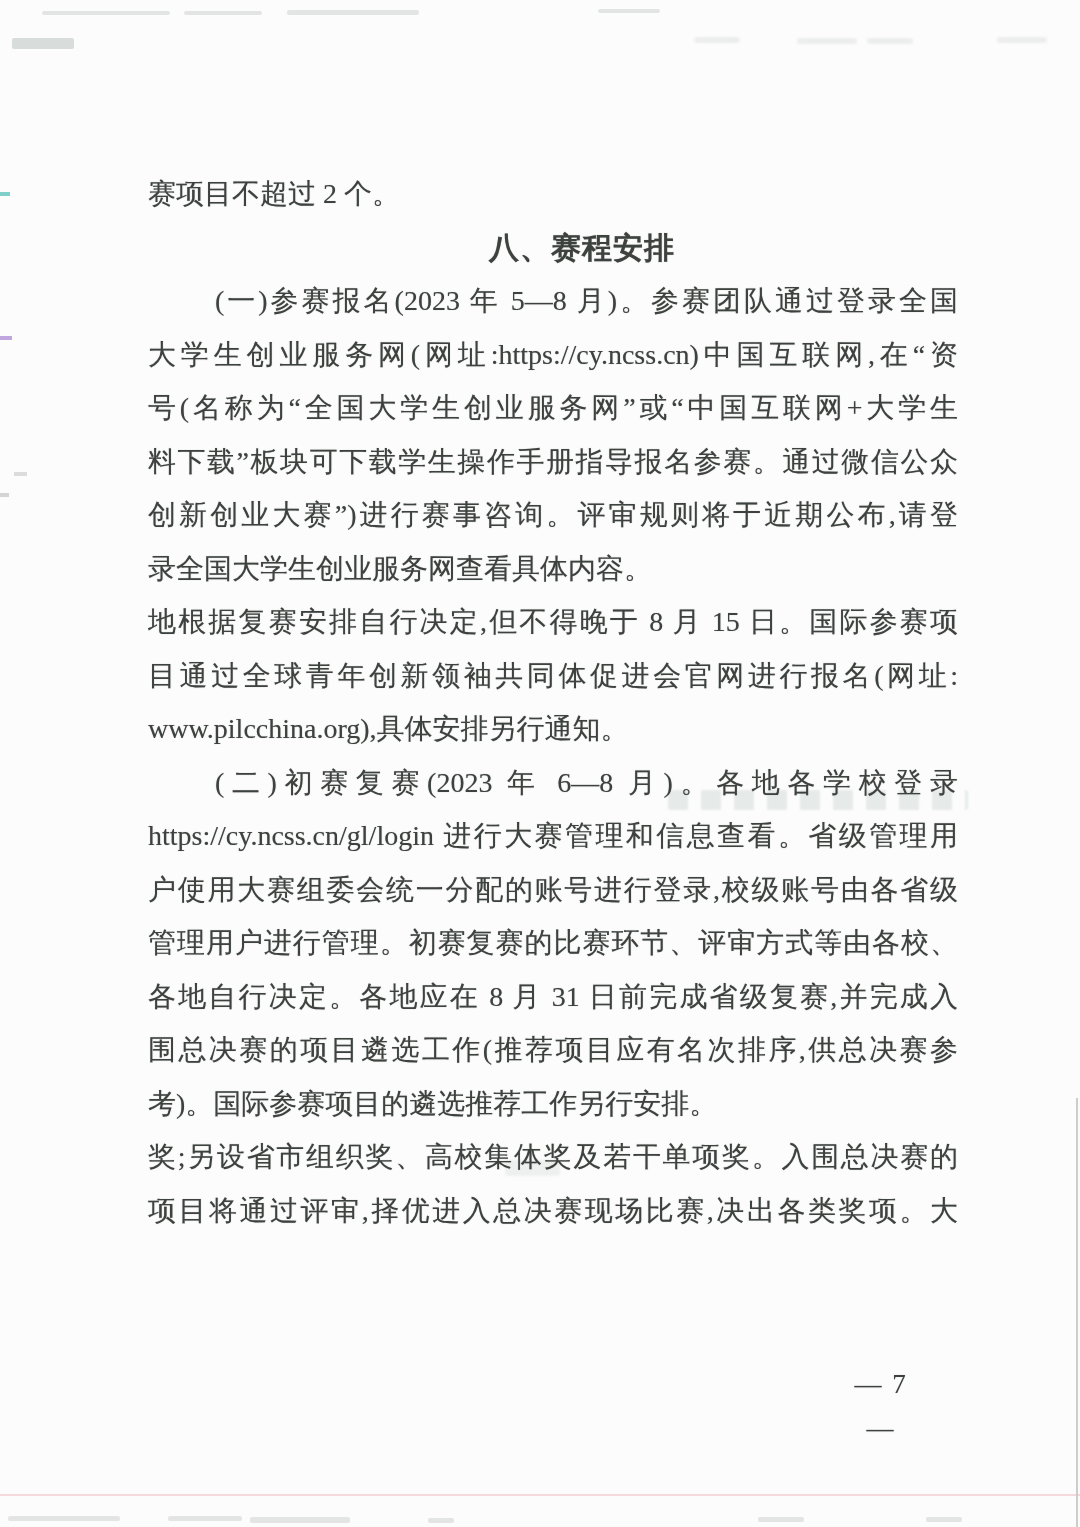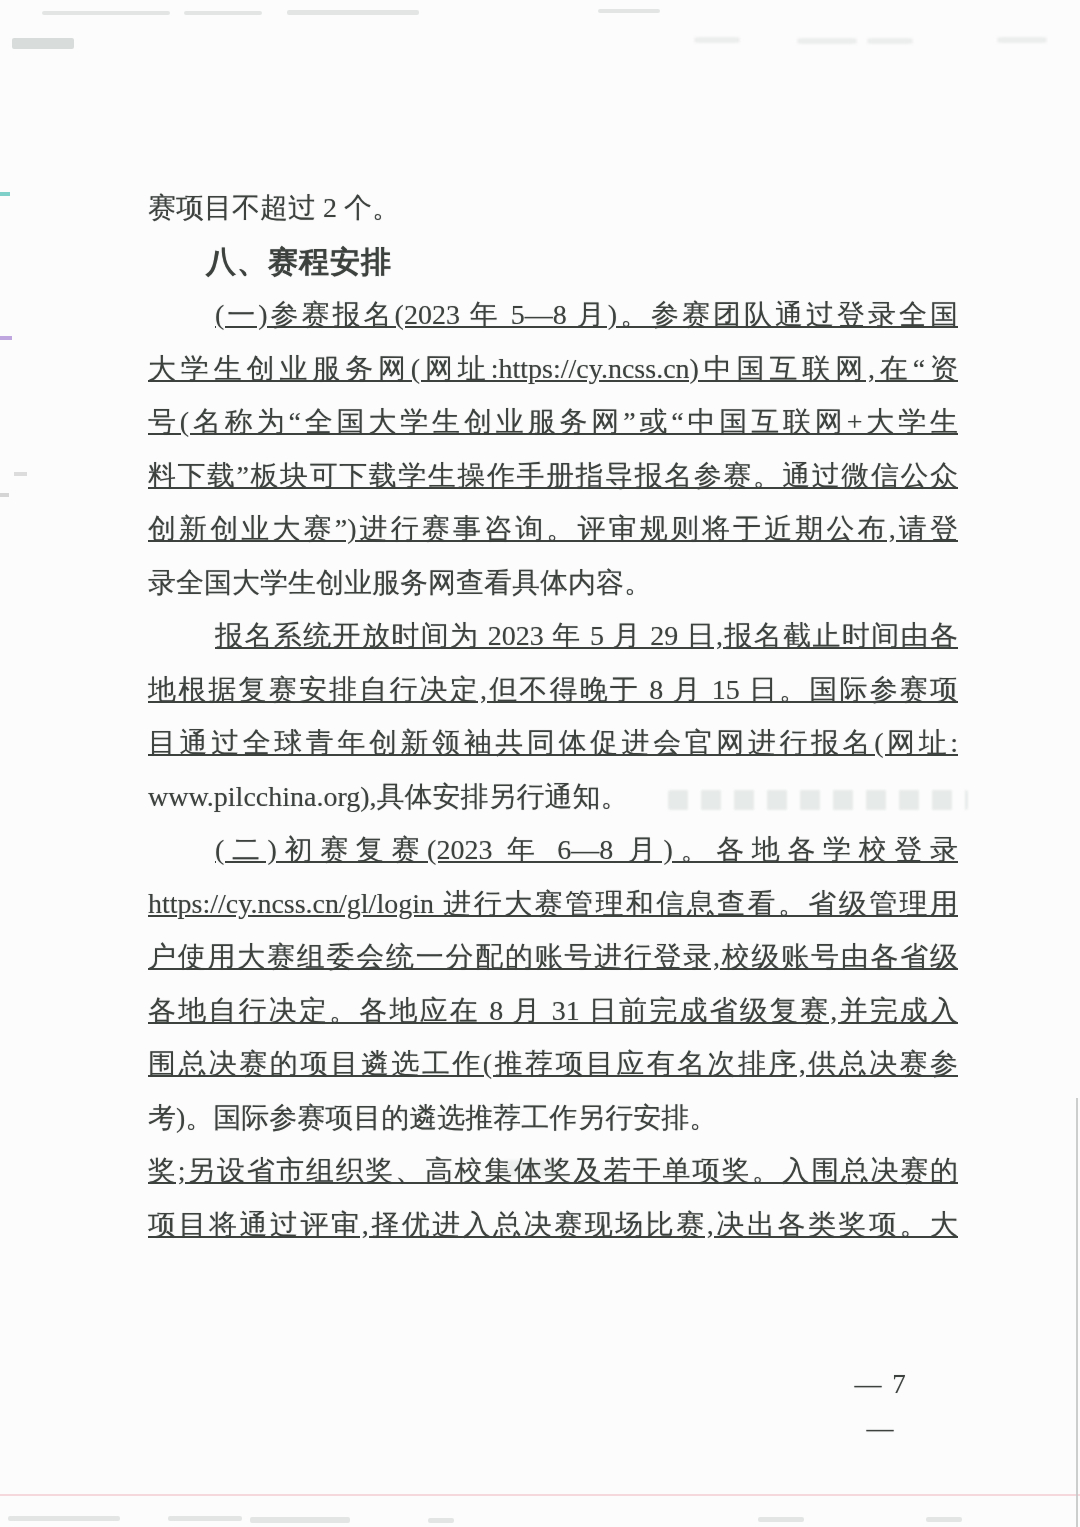--- a/index.html
+++ b/index.html
@@ -16,38 +16,37 @@
   .page{
     position:relative;
     width:1080px;height:1527px;
     background:var(--page-bg);
     overflow:hidden;
     font-family:"Liberation Serif","DejaVu Serif",serif;
   }
   
   .text-block{
     position:absolute;
-    left:148px;top:181px;width:810px;
+    left:148px;top:167px;width:810px;
     color:var(--ink);
     font-size:28px;
     text-shadow:0 0 1px rgba(61,66,63,.45);
   }
   .line{
     height:53.5px;
     line-height:53.5px;
     white-space:nowrap;
     letter-spacing:0;
   }
   .line.fill{
     white-space:normal;
     text-align:justify;
     text-align-last:justify;
-    text-decoration:underline;
   }
-  .line.indent{text-indent:67px;}
+  .line.indent{text-indent:67px;text-align:center;}
   .line.bold{
     font-family:"Liberation Sans","DejaVu Sans",sans-serif;
     font-weight:700;
     font-size:30px;
     text-indent:58px;
     letter-spacing:1px;
   }
   .page-number{
     position:absolute;
     left:838px;top:1362px;width:86px;height:44px;
@@ -122,27 +121,27 @@
 
   <div class="text-block">
       <div class="line">赛项目不超过 2 个。</div>
       <div class="line indent bold">八、赛程安排</div>
       <div class="line indent fill">(一)参赛报名(2023 年 5—8 月)。参赛团队通过登录全国</div>
       <div class="line fill">大学生创业服务网(网址:https://cy.ncss.cn)中国互联网,在“资</div>
       <div class="line fill">号(名称为“全国大学生创业服务网”或“中国互联网+大学生</div>
       <div class="line fill">料下载”板块可下载学生操作手册指导报名参赛。通过微信公众</div>
       <div class="line fill">创新创业大赛”)进行赛事咨询。评审规则将于近期公布,请登</div>
       <div class="line">录全国大学生创业服务网查看具体内容。</div>
-      <div class="line indent fill">报名系统开放时间为 2023 年 5 月 29 日,报名截止时间由各</div>
       <div class="line fill">地根据复赛安排自行决定,但不得晚于 8 月 15 日。国际参赛项</div>
       <div class="line fill">目通过全球青年创新领袖共同体促进会官网进行报名(网址:</div>
       <div class="line">www.pilcchina.org),具体安排另行通知。</div>
       <div class="line indent fill">(二)初赛复赛(2023 年 6—8 月)。各地各学校登录</div>
       <div class="line fill">https://cy.ncss.cn/gl/login 进行大赛管理和信息查看。省级管理用</div>
       <div class="line fill">户使用大赛组委会统一分配的账号进行登录,校级账号由各省级</div>
+      <div class="line fill">管理用户进行管理。初赛复赛的比赛环节、评审方式等由各校、</div>
       <div class="line fill">各地自行决定。各地应在 8 月 31 日前完成省级复赛,并完成入</div>
       <div class="line fill">围总决赛的项目遴选工作(推荐项目应有名次排序,供总决赛参</div>
       <div class="line">考)。国际参赛项目的遴选推荐工作另行安排。</div>
       <div class="line fill">奖;另设省市组织奖、高校集体奖及若干单项奖。入围总决赛的</div>
       <div class="line fill">项目将通过评审,择优进入总决赛现场比赛,决出各类奖项。大</div>
     </div>
 
   <div class="page-number">— 7 —</div>
 
 </div>

